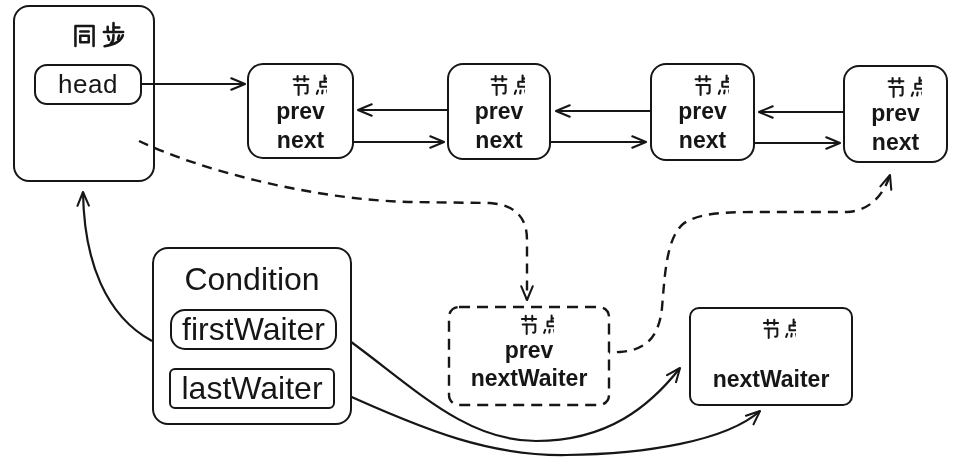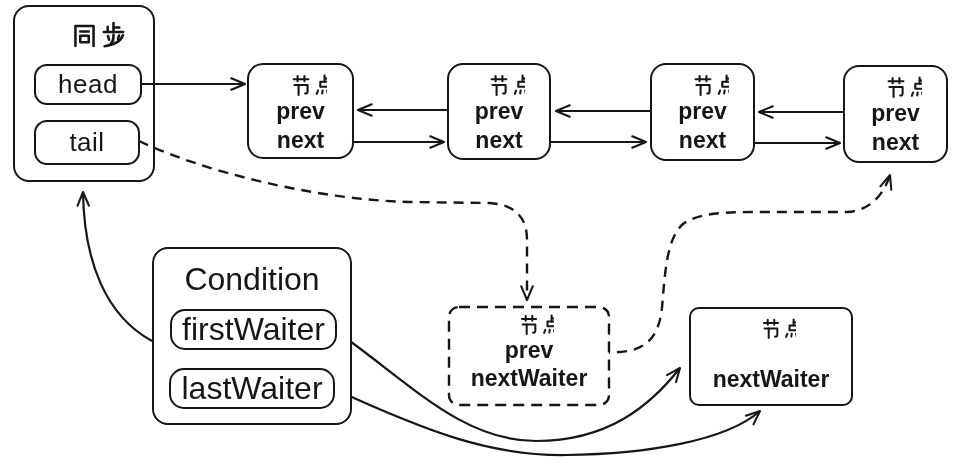--- a/index.html
+++ b/index.html
@@ -117,23 +117,20 @@
     <div class="center-title" style="margin-top:13px;" aria-label="同步器">
       <svg class="cjk" width="87" height="29" viewBox="0 0 72 24">
         <use href="#g-tong"></use>
           <use href="#g-bu" x="24"></use>
           <use href="#g-qi4" x="48"></use>
       </svg>
     </div>
     <div class="pill" style="left:19px;top:57px;width:108px;height:41px;">
       <span class="lbl">head</span>
     </div>
-    <div class="pill" style="left:19px;top:113px;width:106px;height:45px;">
-      <span class="lbl">tail</span>
-    </div>
   </div>
 
   <div class="box solidbox rounded-lg node" style="left:247px;top:63px;width:107px;height:96px;padding-top:8px;">
     <div aria-label="节点">
       <svg class="cjk" width="52" height="24" viewBox="0 0 48 24">
           <use href="#g-jie"></use>
           <use href="#g-dian" x="24"></use>
         </svg>
     </div>
     <div class="row">prev</div>
@@ -171,21 +168,21 @@
     </div>
     <div class="row">prev</div>
     <div class="row">next</div>
   </div>
 
   <div class="box solidbox rounded-lg" style="left:152px;top:247px;width:200px;height:178px;background:#ffffff;">
     <div class="cond-title">Condition</div>
     <div class="pill" style="left:16px;top:60px;width:167px;height:41px;border-radius:15px;">
       <span class="lbl-sm">firstWaiter</span>
     </div>
-    <div class="pill" style="left:15px;top:119px;width:166px;height:41px;border-radius:15px;">
+    <div class="pill" style="left:15px;top:119px;width:166px;height:41px;border-radius:6px;">
       <span class="lbl-sm">lastWaiter</span>
     </div>
   </div>
 
   <div class="box node" style="left:448px;top:306px;width:162px;height:100px;padding-top:7px;background:transparent;">
     <div aria-label="节点">
       <svg class="cjk" width="50" height="23" viewBox="0 0 48 24">
           <use href="#g-jie"></use>
           <use href="#g-dian" x="24"></use>
         </svg>

